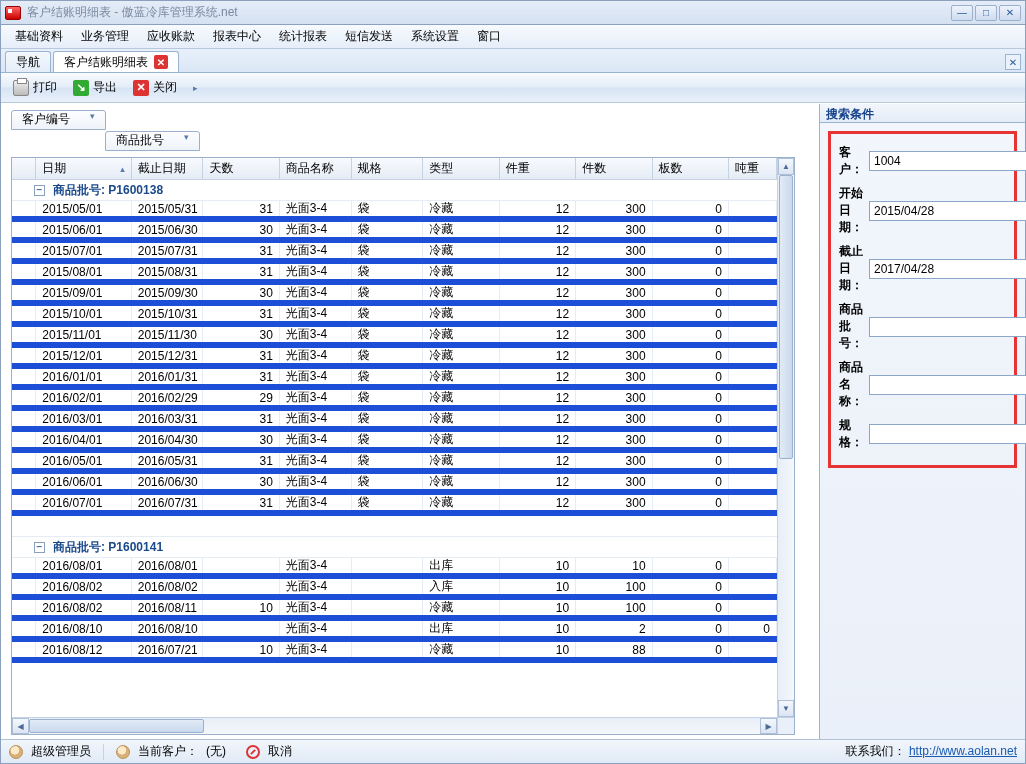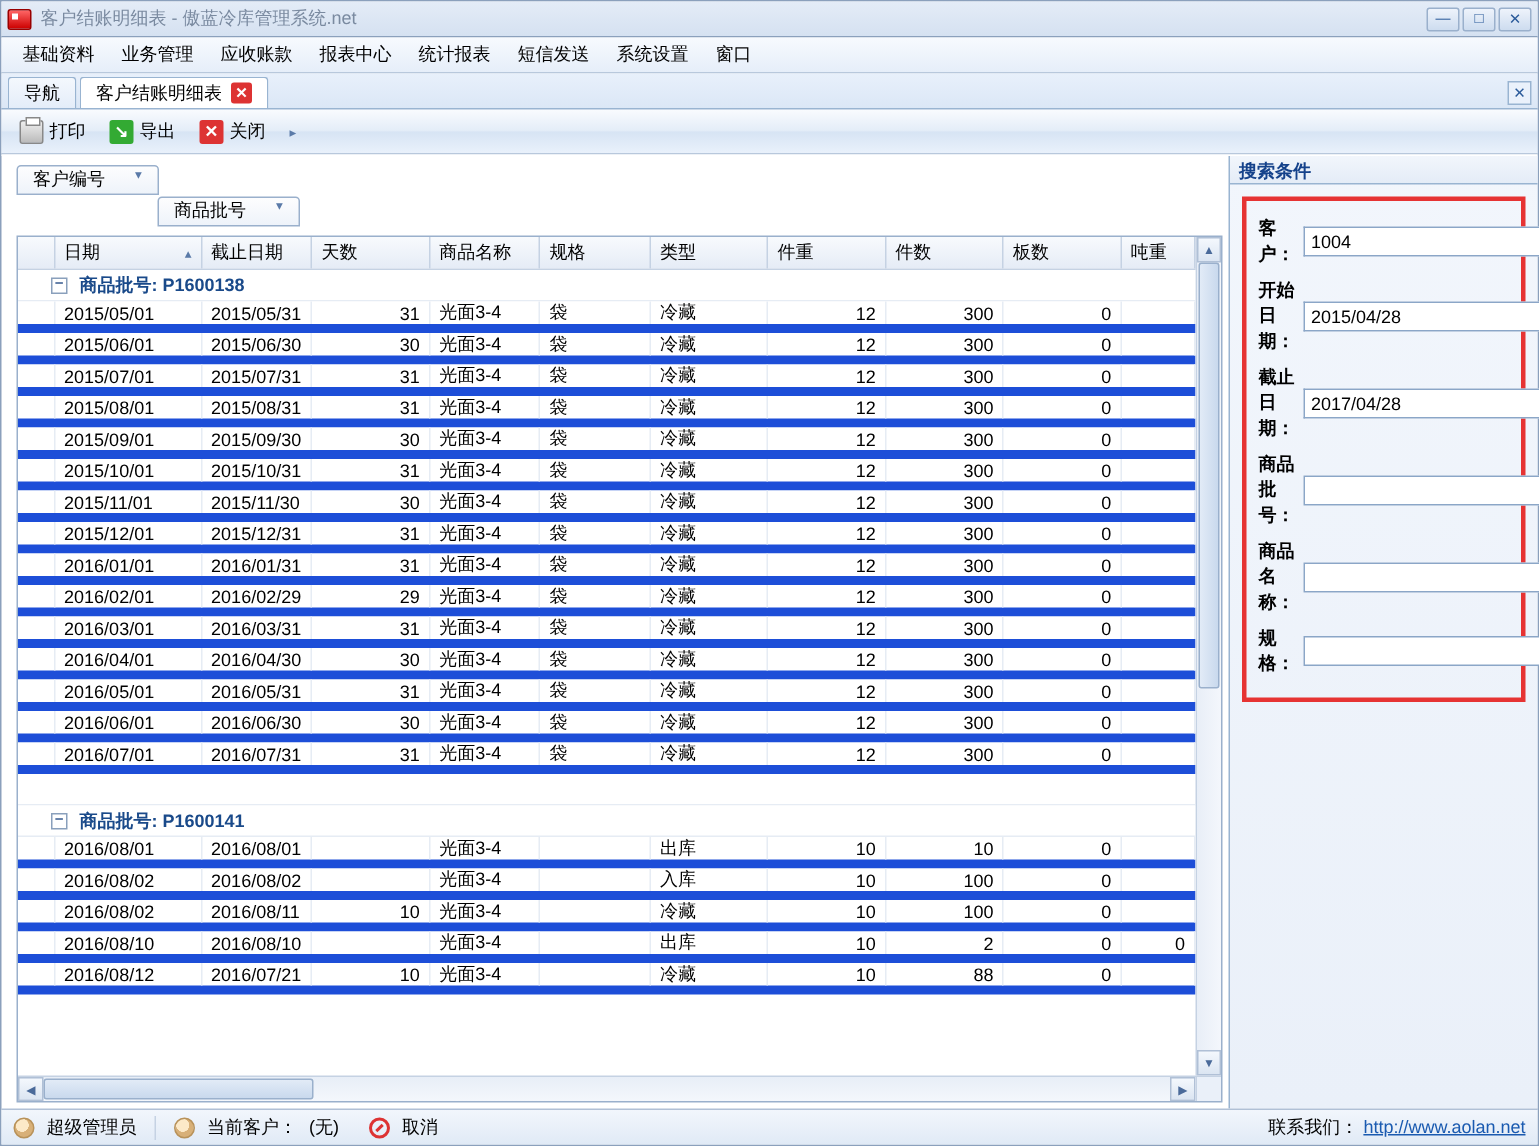--- a/index.html
+++ b/index.html
@@ -31,21 +31,21 @@
 .icon16 { width:16px; height:16px; display:inline-flex; align-items:center; justify-content:center; border-radius:2px; font-size:11px; font-weight:bold; color:#fff; }
 .icon-print { background:linear-gradient(#eee,#bbb); border:1px solid #888; position:relative; }
 .icon-print::before{content:'';position:absolute;top:-3px;left:3px;width:8px;height:4px;background:#fff;border:1px solid #888;}
 .icon-export { background:#3a3; }
 .icon-close2 { background:#d33; }
 .toolbar .overflow { margin-left:4px; color:#5a7aa8; font-size:9px; cursor:pointer; padding:2px; }
 
 
 .mainarea { flex:1; display:flex; min-height:0; border-top:1px solid #fff; }
 .leftpane { flex:1; display:flex; flex-direction:column; min-width:0; padding:6px 4px 4px 10px; }
-.rightpane { width:206px; border-left:1px solid #99b4d1; background:linear-gradient(#f2f6fc,#eaf0f9); display:flex; flex-direction:column; }
+.rightpane { width:206px; border-left:1px solid #99b4d1; background:linear-gradient(#f2f6fc,#eaf0f9); display:flex; flex-direction:column;margin-left:20px; }
 
 
 .filtertabs { display:flex; align-items:flex-start; gap:0; margin-bottom:2px; }
 .ftab-outer { display:flex; flex-direction:column; }
 .ftab { height:20px; padding:0 10px; display:flex; align-items:flex-start; border:1px solid #9ab0cc; background:linear-gradient(#fdfdfe,#eef3fa); border-radius:3px 3px 0 0; cursor:pointer; gap:20px; font-size:12px; }
 .ftab .chev { font-size:9px; color:#5a7aa8; }
 .indent { margin-left:94px; }
 
 
 .gridwrap { flex:1; border:1px solid #9ab0cc; background:#fff; display:flex; flex-direction:column; min-height:0; position:relative; }

